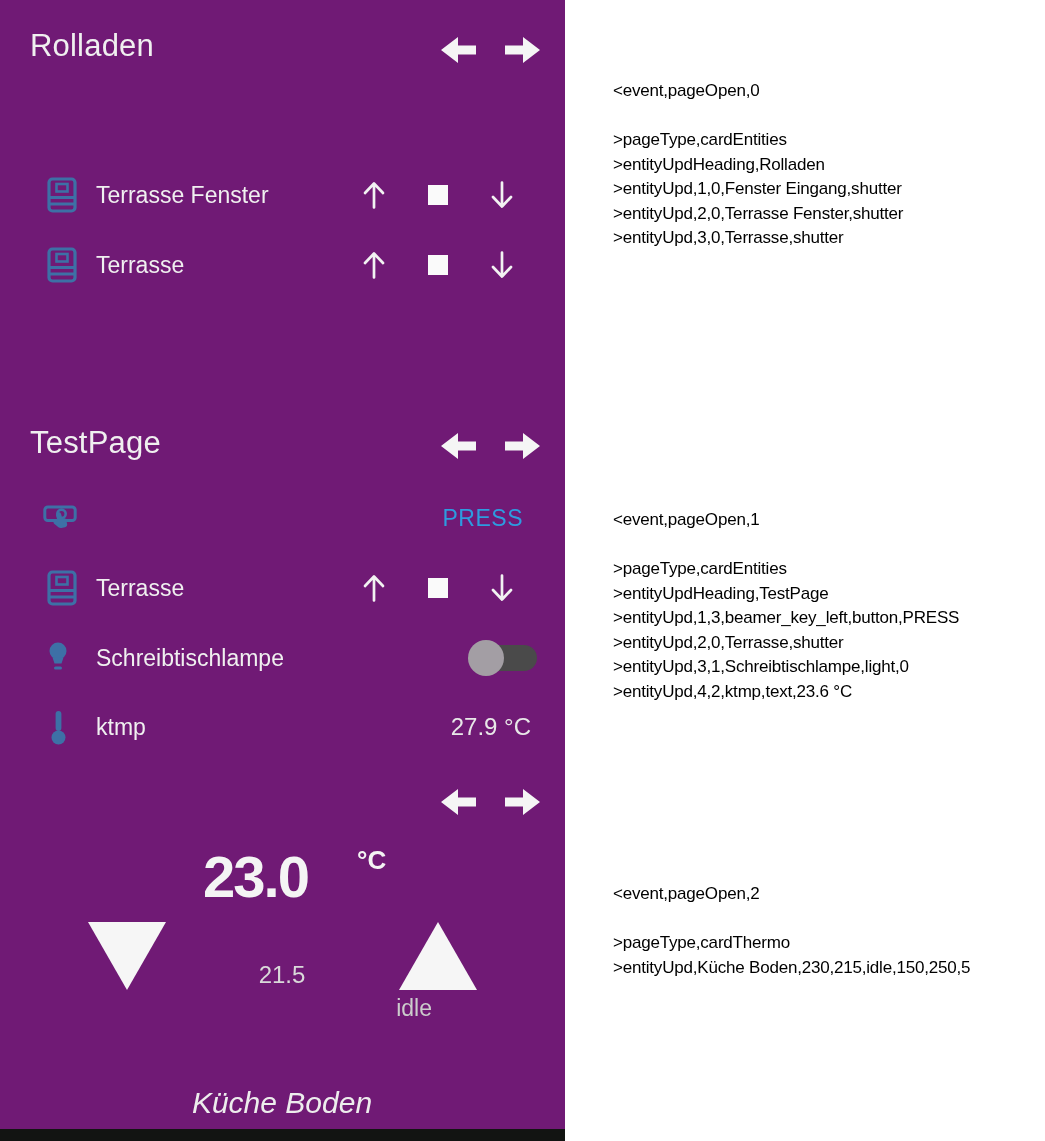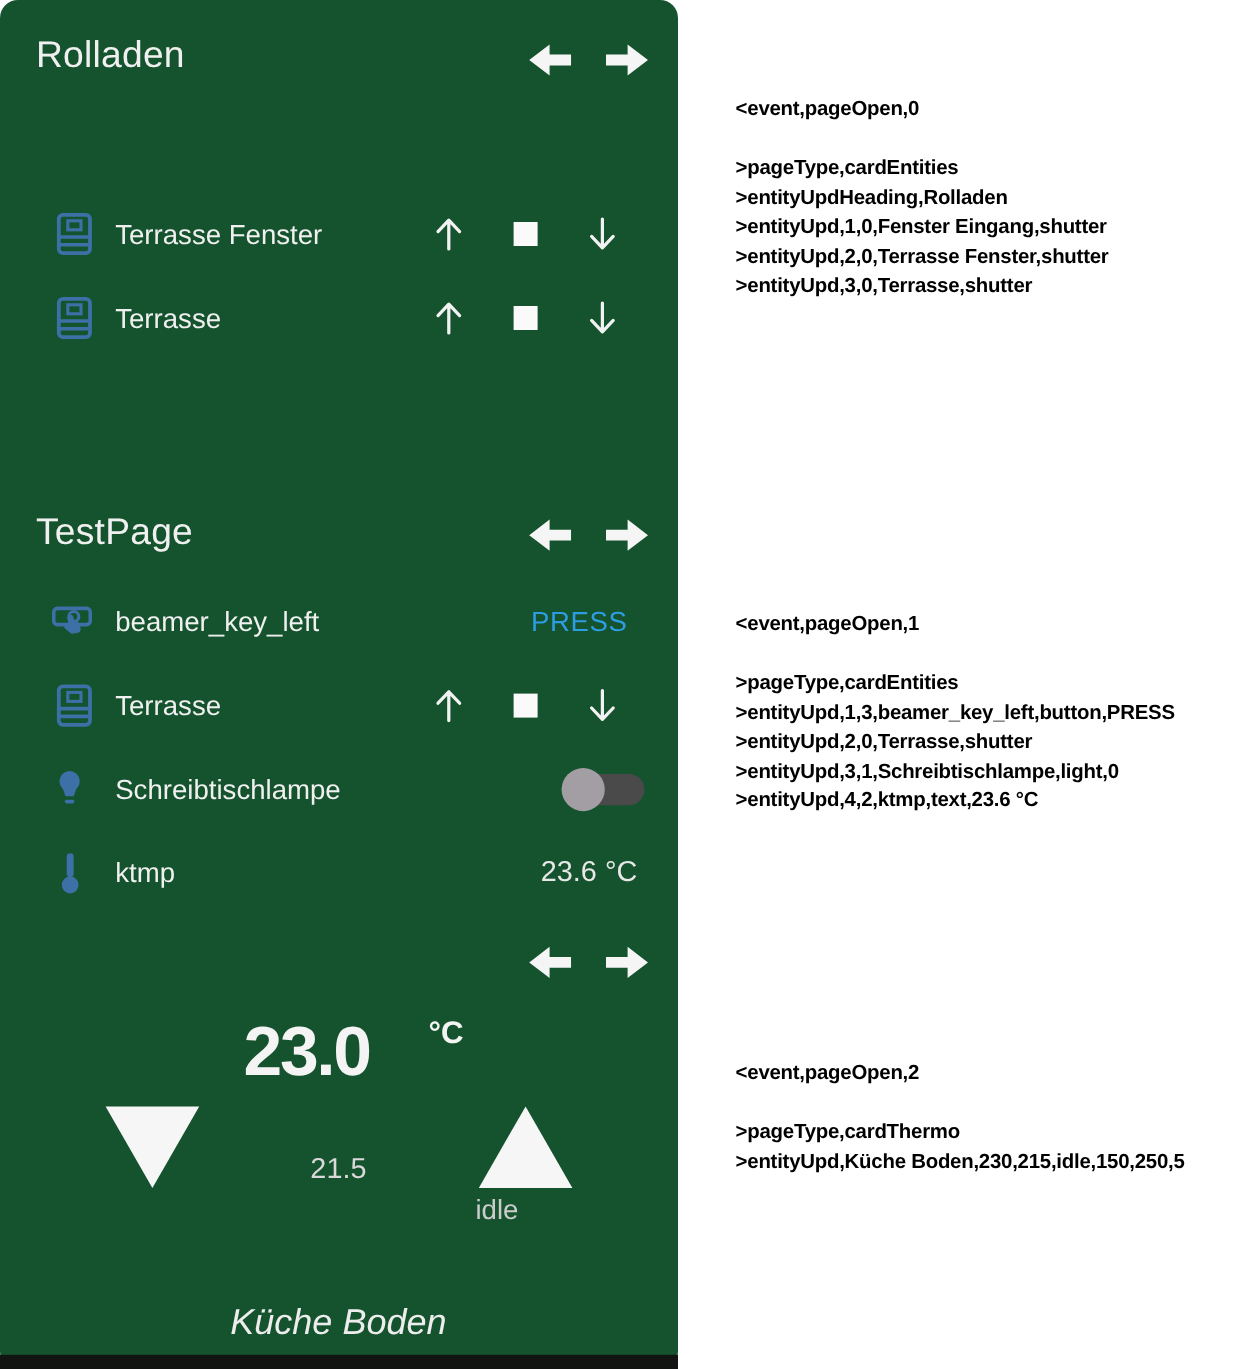--- a/index.html
+++ b/index.html
@@ -1,19 +1,19 @@
 <!DOCTYPE html>
 <html><head>
 <meta charset="utf-8">
 <style>
   html,body{margin:0;padding:0;background:#ffffff;}
   body{width:1045px;height:1141px;position:relative;overflow:hidden;
        font-family:"Liberation Sans", sans-serif;}
   
-  #panel{position:absolute;left:0;top:0;width:565px;height:1141px;background:#14532d;border-radius:15px;}
+  #panel{position:absolute;left:0;top:0;width:565px;height:1141px;background:#701a75;}
   .card{position:absolute;left:0;width:565px;}
   .heading{position:absolute;left:30px;font-size:31px;color:#f0f0f0;letter-spacing:0.2px;}
   .nav{position:absolute;background:none;border:0;padding:0;margin:0;cursor:pointer;width:36px;height:30px;}
   .navl{left:440px;}
   .navr{left:505px;}
   .row{position:absolute;left:0;width:565px;height:60px;}
   .lbl{position:absolute;left:96px;top:0;line-height:60px;font-size:23px;color:#f0f0f0;white-space:nowrap;}
   .icon{position:absolute;display:block;}
   .btn{position:absolute;background:none;border:0;padding:0;margin:0;cursor:pointer;display:block;}
   .up{left:361px;top:15px;width:26px;height:30px;}
@@ -28,21 +28,21 @@
   
   .bigtemp{position:absolute;left:203px;top:848px;font-size:58px;line-height:1;font-weight:bold;color:#f4f4f4;letter-spacing:-2px;}
   .bigunit{position:absolute;left:357px;top:845px;font-size:26px;font-weight:bold;color:#f4f4f4;}
   .tset{position:absolute;left:132px;top:961px;width:300px;text-align:center;font-size:24px;color:#d9d9d9;}
   .tstate{position:absolute;left:132px;top:995px;width:300px;text-align:right;font-size:23px;color:#cccccc;}
   .tname{position:absolute;left:132px;top:1086px;width:300px;text-align:center;font-size:30px;color:#ededed;white-space:nowrap;font-style:italic;}
   .tri{position:absolute;top:921px;width:80px;height:70px;background:none;border:0;padding:0;cursor:pointer;}
   .tdown{left:87px;} .tup{left:398px;}
   .edge{position:absolute;left:0;top:1129px;width:565px;height:12px;background:#121412;}
   
-  .sblock{position:absolute;left:613px;font-size:17px;font-weight:bold;line-height:24.5px;
+  .sblock{position:absolute;left:613px;font-size:17px;font-weight:normal;line-height:24.5px;
           color:#000;letter-spacing:-0.2px;white-space:nowrap;}
   .sgap{height:24.5px;}
 </style>
 </head>
 <body>
 
 <div id="panel">
 
   <div class="card" style="top:0;height:410px;">
     <div class="heading" style="top:28px;">Rolladen</div>
@@ -109,21 +109,20 @@
             <polygon points="0,10.5 18,10.5 18,2 35,15 18,28 18,19.5 0,19.5" fill="#f5f5f5"></polygon>
           </svg></span>
     </button>
 
     <div class="row" style="top:488px;">
       <span class="icon" style="left:43px;top:16px;"><svg width="34" height="34" viewBox="0 0 34 34">
             <rect x="1.8" y="3" width="30.4" height="13.5" rx="3" fill="none" stroke="#3d70a6" stroke-width="3"></rect>
             <circle cx="18.5" cy="9.8" r="4.2" fill="none" stroke="#3d70a6" stroke-width="2.6"></circle>
             <path d="M15.2,9 c-1.7,0.5 -2.4,1.7 -1.9,3.4 l1.6,5.6 -2.6,-0.65 c-1.6,-0.4 -2.45,1.4 -1.15,2.45 l4.3,3.5 c0.85,0.7 1.9,0.95 3,0.7 l3.6,-0.75 c1.5,-0.33 2.45,-1.8 2.1,-3.3 l-0.95,-4.1 c-0.28,-1.2 -1.25,-1.7 -2.35,-1.4 l-1.4,0.33 -1.4,-4.9 c-0.43,-1.45 -1.4,-1.97 -2.85,-1.53 z" fill="#3d70a6"></path>
           </svg></span>
-      <span class="lbl">beamer_key_left</span>
       <button class="btn press" style="background:none;">PRESS</button>
     </div>
 
     <div class="row" style="top:558px;">
       <span class="icon" style="left:47px;top:12px;"><svg width="30" height="36" viewBox="0 0 30 36">
             <rect x="2" y="2" width="26" height="32" rx="3.5" fill="none" stroke="#3d70a6" stroke-width="3.2"></rect>
             <rect x="9.5" y="7" width="11" height="7.5" fill="none" stroke="#3d70a6" stroke-width="2.6"></rect>
             <line x1="3" y1="20.5" x2="27" y2="20.5" stroke="#3d70a6" stroke-width="3"></line>
             <line x1="3" y1="27" x2="27" y2="27" stroke="#3d70a6" stroke-width="3"></line>
           </svg></span>
@@ -151,21 +150,21 @@
         <span class="knob"></span>
       </button>
     </div>
 
     <div class="row" style="top:697px;">
       <span class="icon" style="left:51px;top:13px;"><svg width="15" height="36" viewBox="0 0 15 36">
             <rect x="4.6" y="1" width="5.8" height="20" rx="2.9" fill="#3d70a6"></rect>
             <circle cx="7.5" cy="27.5" r="7" fill="#3d70a6"></circle>
           </svg></span>
       <span class="lbl">ktmp</span>
-      <span class="val">23.6 °C</span>
+      <span class="val">27.9 °C</span>
     </div>
   </div>
 
   <div class="card" style="top:0;height:0;">
     <button class="nav navl" style="top:787px;">
       <span><svg width="36" height="30" viewBox="0 0 36 30">
             <polygon points="36,10.5 18,10.5 18,2 1,15 18,28 18,19.5 36,19.5" fill="#f5f5f5"></polygon>
           </svg></span>
     </button>
     <button class="nav navr" style="top:787px;">
@@ -198,20 +197,21 @@
   <div class="sline">&gt;entityUpdHeading,Rolladen</div>
   <div class="sline">&gt;entityUpd,1,0,Fenster Eingang,shutter</div>
   <div class="sline">&gt;entityUpd,2,0,Terrasse Fenster,shutter</div>
   <div class="sline">&gt;entityUpd,3,0,Terrasse,shutter</div>
 </div>
 
 <div class="sblock" style="top:464px;margin-top:44px;">
   <div class="sline">&lt;event,pageOpen,1</div>
   <div class="sgap"></div>
   <div class="sline">&gt;pageType,cardEntities</div>
+  <div class="sline">&gt;entityUpdHeading,TestPage</div>
   <div class="sline">&gt;entityUpd,1,3,beamer_key_left,button,PRESS</div>
   <div class="sline">&gt;entityUpd,2,0,Terrasse,shutter</div>
   <div class="sline">&gt;entityUpd,3,1,Schreibtischlampe,light,0</div>
   <div class="sline">&gt;entityUpd,4,2,ktmp,text,23.6 °C</div>
 </div>
 
 <div class="sblock" style="top:882px;">
   <div class="sline">&lt;event,pageOpen,2</div>
   <div class="sgap"></div>
   <div class="sline">&gt;pageType,cardThermo</div>

